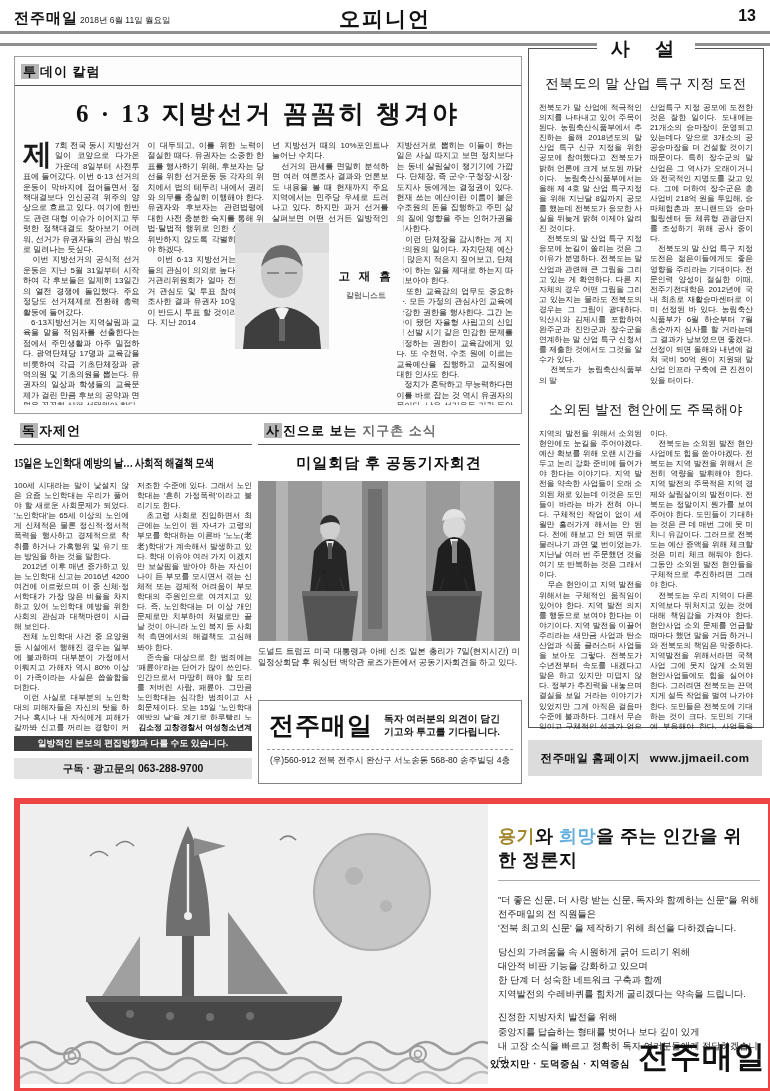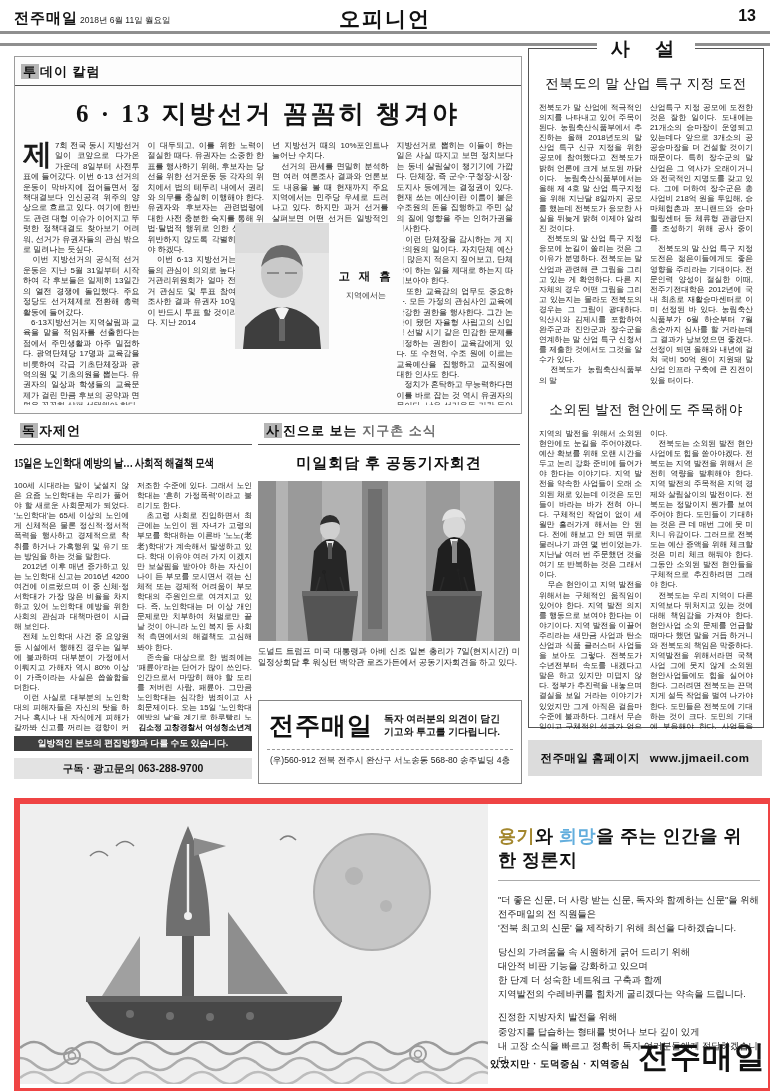--- a/index.html
+++ b/index.html
@@ -134,21 +134,21 @@
         <ellipse cx="47" cy="50" rx="21" ry="25" fill="#c9c9c9"></ellipse>
         <path d="M26,44 Q30,22 47,22 Q64,22 68,44 Q60,34 47,34 Q34,34 26,44 Z" fill="#6a6a6a"></path>
         <line x1="32" y1="50" x2="44" y2="50" stroke="#8a8a8a" stroke-width="2"></line>
         <line x1="50" y1="50" x2="62" y2="50" stroke="#8a8a8a" stroke-width="2"></line>
         <path d="M8,126 L10,104 Q28,84 47,84 Q66,84 84,104 L86,126 Z" fill="#3e3e3e"></path>
         <path d="M40,86 L47,100 L54,86 Q47,82 40,86 Z" fill="#f2f2f2"></path>
         <rect x="44" y="96" width="6" height="22" fill="#666"></rect>
       </svg>
       <div class="author-meta">
         <div class="author-name serif">고 재 흠</div>
-        <div class="author-role">지역에서는</div>
+        <div class="author-role">칼럼니스트</div>
       </div>
     </div>
   </div>
 
   <div class="ed-box">
     <div class="ed-head">
       <span class="serif">사 설</span>
     </div>
     <div class="ed-art-title serif first">전북도의 말 산업 특구 지정 도전</div>
     <div class="ed-cols a1">

